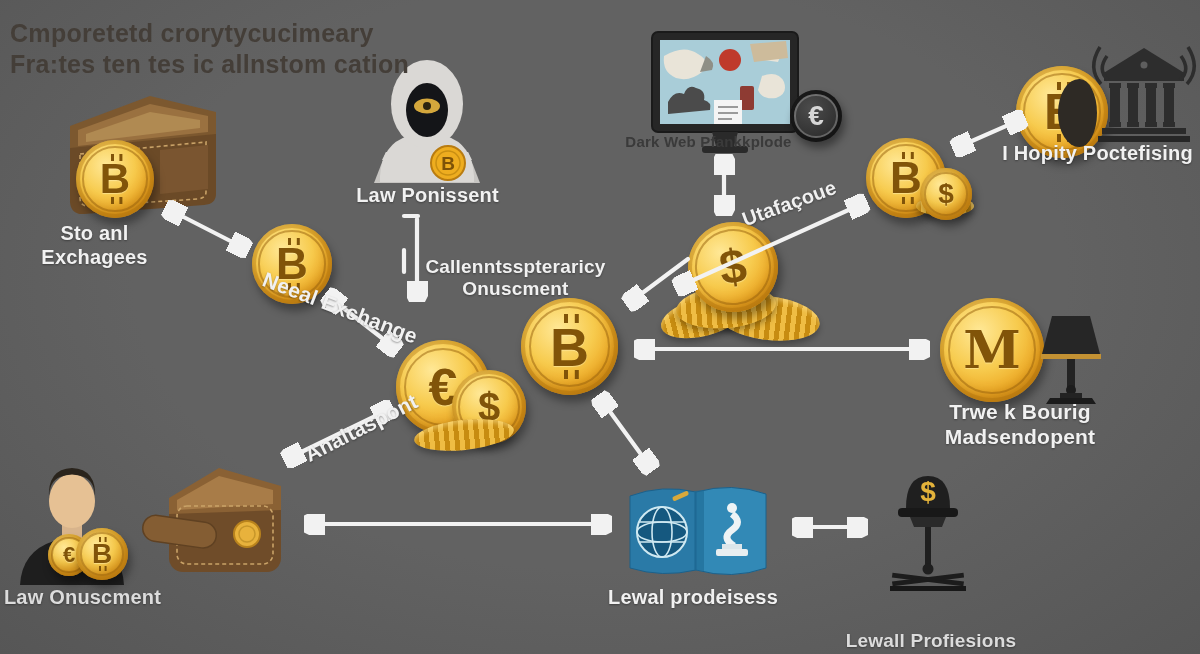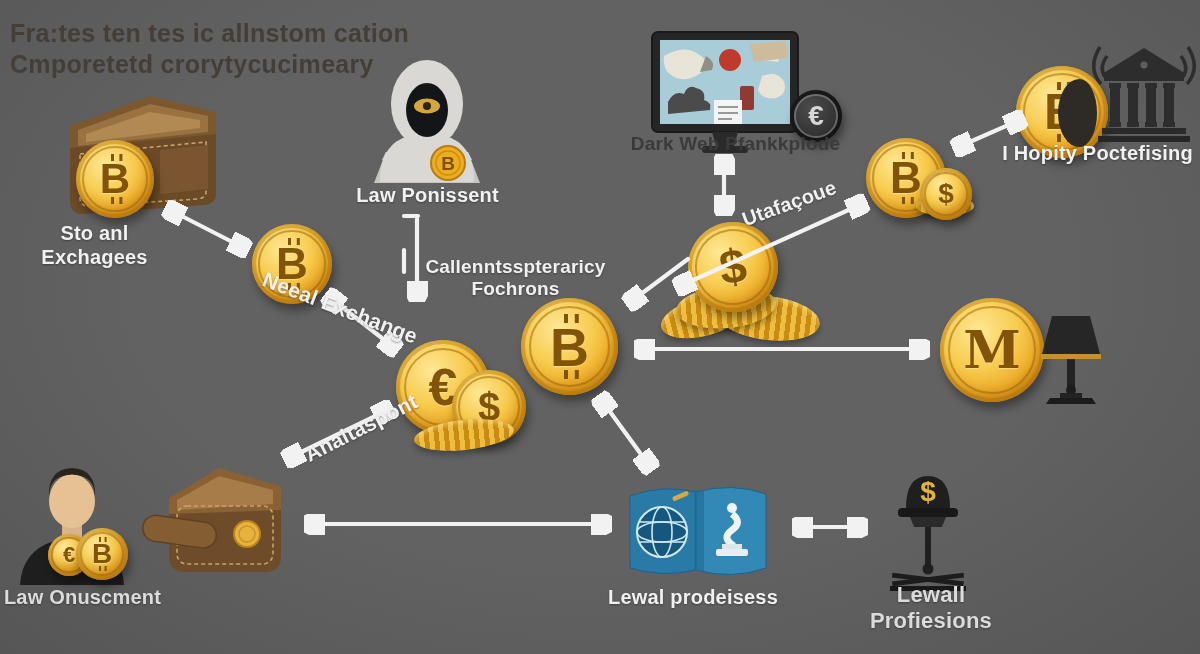--- a/index.html
+++ b/index.html
@@ -230,48 +230,52 @@
     <line x1="678" y1="287" x2="864" y2="203" marker-start="url(#ah)" marker-end="url(#ah)"></line>
     <line x1="688" y1="259" x2="629" y2="303" marker-end="url(#ah)"></line>
     <line x1="637" y1="349" x2="926" y2="349" marker-start="url(#ah)" marker-end="url(#ah)"></line>
     <line x1="600" y1="398" x2="651" y2="468" marker-start="url(#ah)" marker-end="url(#ah)"></line>
     <line x1="956" y1="148" x2="1022" y2="119" marker-start="url(#ah)" marker-end="url(#ah)"></line>
     <line x1="307" y1="524" x2="608" y2="524" marker-start="url(#ah)" marker-end="url(#ah)"></line>
     <line x1="795" y1="527" x2="864" y2="527" marker-start="url(#ah)" marker-end="url(#ah)"></line>
   </svg>
 
   <div class="title">
+    <div>Cmporetetd crorytycucimeary</div>
     <div>Fra:tes ten tes ic allnstom cation</div>
-    <div>Cmporetetd crorytycucimeary</div>
   </div>
 
   <div class="lbl" style="left:12px;top:222px;width:165px">
     <div>Sto anl</div>
       <div>Exchagees</div>
     </div>
 
   <div class="lbl rot" style="left:250px;top:296px;width:180px;font-size:21px;transform:rotate(21deg)">Neeal Exchange</div>
 
   <div class="lbl" style="left:350px;top:184px;width:155px">Law Ponissent</div>
 
   <div class="lbl" style="left:418px;top:256px;width:195px;font-size:19px">
     <div>Callenntsspteraricy</div>
-      <div>Fochrons</div>
-    </div>
-
-  <div class="lbl dark" style="left:628px;top:133px;width:215px;font-size:19px">Dark Web Pfankkplode</div>
+      <div>Onuscment</div>
+    </div>
+
+  <div class="lbl dark" style="left:601px;top:133px;width:215px;font-size:15px">Dark Web Pfankkplode</div>
 
   <div class="lbl rot" style="left:722px;top:192px;width:135px;transform:rotate(-20deg)">Utafaçoue</div>
 
 
   <div class="lbl" style="left:1000px;top:142px;width:195px">I Hopity Poctefising</div>
 
+  <div class="lbl" style="left:930px;top:400px;width:180px;font-size:21px">
+    <div>Trwe k Bourig</div>
+      <div>Madsendopent</div>
+    </div>
 
   <div class="lbl rot" style="left:294px;top:416px;width:135px;font-size:21px;transform:rotate(-27deg)">Analtaspont</div>
 
   <div class="lbl" style="left:0px;top:586px;width:165px;color:#dcdcdc">Law Onuscment</div>
 
 
   <div class="lbl" style="left:608px;top:586px;width:170px">Lewal prodeisess</div>
 
-  <div class="lbl" style="left:842px;top:582px;width:178px;font-size:22px;color:#dcdcdc">Lewall Profiesions</div>
+  <div class="lbl" style="left:842px;top:630px;width:178px;font-size:19px;color:#dcdcdc">Lewall Profiesions</div>
 
 </div>
 
 </body></html>

